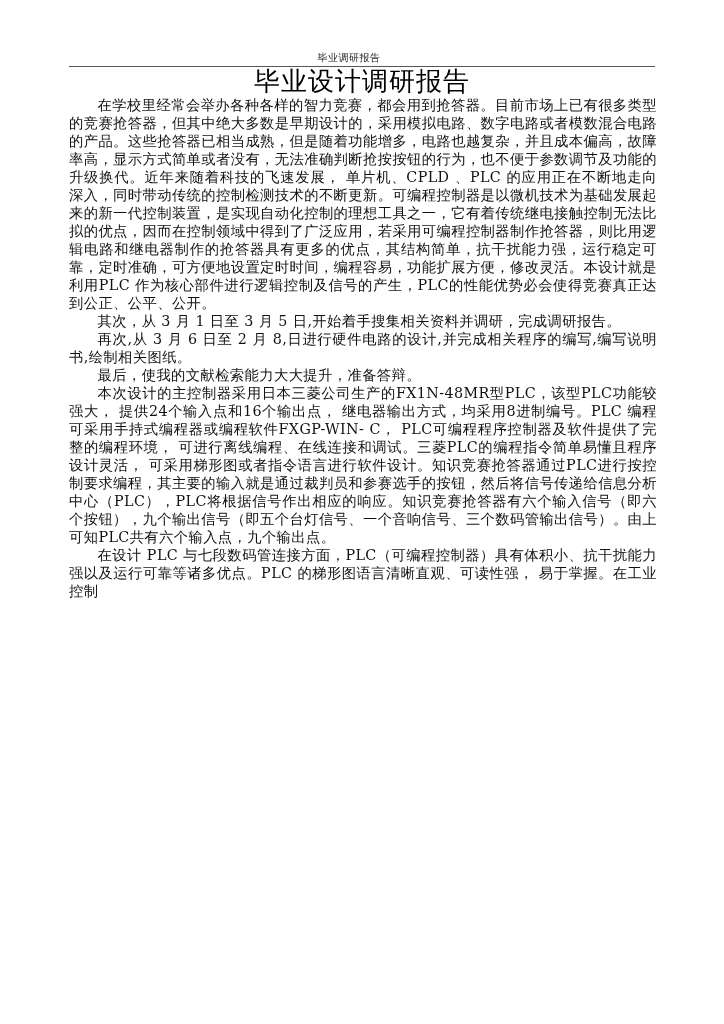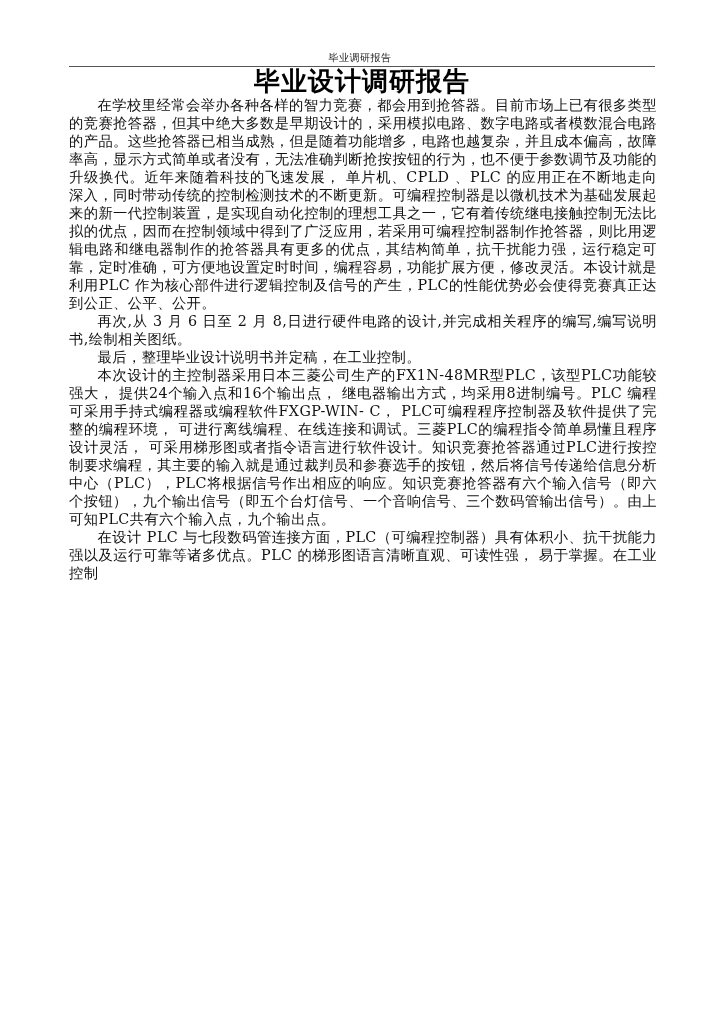--- a/index.html
+++ b/index.html
@@ -1,34 +1,35 @@
 <!DOCTYPE html>
 <html><head>
 <meta charset="utf-8">
 <style>
   html, body { margin: 0; padding: 0; background: #ffffff; }
   body { width: 724px; height: 1024px; position: relative; overflow: hidden;
          font-family: "DejaVu Serif", "Liberation Serif", serif; color: #111; }
-  .page-header { position: absolute; left: 67px; width: 586px; top: 51px;
+  .page-header { position: absolute; left: 56px; width: 586px; top: 51px;
                  text-align: center; font-size: 10px; color: #222; letter-spacing: 0.5px; }
   .header-rule { position: absolute; left: 69px; width: 586px; top: 66px; height: 0;
                  border-top: 1.5px solid #555; }
   .doc-title { position: absolute; left: 69px; width: 586px; top: 64px;
                text-align: center; font-family: "DejaVu Sans", "Liberation Sans", sans-serif;
-               font-weight: bold; font-size: 26px; letter-spacing: 1px; color: #000; }
+               font-weight: normal; font-size: 26px; letter-spacing: 1px; color: #000; }
   .body { position: absolute; left: 69px; width: 588px; top: 96px; }
   .para { margin: 0; font-size: 14.3px; line-height: 18px; text-indent: 2em;
           text-align: justify; letter-spacing: 0.4px; }
 </style>
 </head>
 <body>
 
 <div class="page-header">毕业调研报告</div>
 <div class="header-rule"></div>
 <h1 class="doc-title" style="margin:0;">毕业设计调研报告</h1>
 
 <div class="body">
   <p class="para">在学校里经常会举办各种各样的智力竞赛，都会用到抢答器。目前市场上已有很多类型的竞赛抢答器，但其中绝大多数是早期设计的，采用模拟电路、数字电路或者模数混合电路的产品。这些抢答器已相当成熟，但是随着功能增多，电路也越复杂，并且成本偏高，故障率高，显示方式简单或者没有，无法准确判断抢按按钮的行为，也不便于参数调节及功能的升级换代。近年来随着科技的飞速发展， 单片机、CPLD 、PLC 的应用正在不断地走向深入，同时带动传统的控制检测技术的不断更新。可编程控制器是以微机技术为基础发展起来的新一代控制装置，是实现自动化控制的理想工具之一，它有着传统继电接触控制无法比拟的优点，因而在控制领域中得到了广泛应用，若采用可编程控制器制作抢答器，则比用逻辑电路和继电器制作的抢答器具有更多的优点，其结构简单，抗干扰能力强，运行稳定可靠，定时准确，可方便地设置定时时间，编程容易，功能扩展方便，修改灵活。本设计就是利用PLC 作为核心部件进行逻辑控制及信号的产生，PLC的性能优势必会使得竞赛真正达到公正、公平、公开。</p>
+  <p class="para">其次，从 3 月 1 日至 3 月 5 日,开始着手搜集相关资料并调研，完成调研报告。</p>
   <p class="para">再次,从 3 月 6 日至 2 月 8,日进行硬件电路的设计,并完成相关程序的编写,编写说明书,绘制相关图纸。</p>
-  <p class="para">最后，整理毕业设计说明书并定稿，在工业控制。</p>
+  <p class="para">最后，使我的文献检索能力大大提升，准备答辩。</p>
   <p class="para">本次设计的主控制器采用日本三菱公司生产的FX1N-48MR型PLC，该型PLC功能较强大， 提供24个输入点和16个输出点， 继电器输出方式，均采用8进制编号。PLC 编程可采用手持式编程器或编程软件FXGP-WIN- C， PLC可编程程序控制器及软件提供了完整的编程环境， 可进行离线编程、在线连接和调试。三菱PLC的编程指令简单易懂且程序设计灵活， 可采用梯形图或者指令语言进行软件设计。知识竞赛抢答器通过PLC进行按控制要求编程，其主要的输入就是通过裁判员和参赛选手的按钮，然后将信号传递给信息分析中心（PLC），PLC将根据信号作出相应的响应。知识竞赛抢答器有六个输入信号（即六个按钮），九个输出信号（即五个台灯信号、一个音响信号、三个数码管输出信号）。由上可知PLC共有六个输入点，九个输出点。</p>
   <p class="para">在设计 PLC 与七段数码管连接方面，PLC（可编程控制器）具有体积小、抗干扰能力强以及运行可靠等诸多优点。PLC 的梯形图语言清晰直观、可读性强， 易于掌握。在工业控制</p>
 </div>
 
 </body></html>

